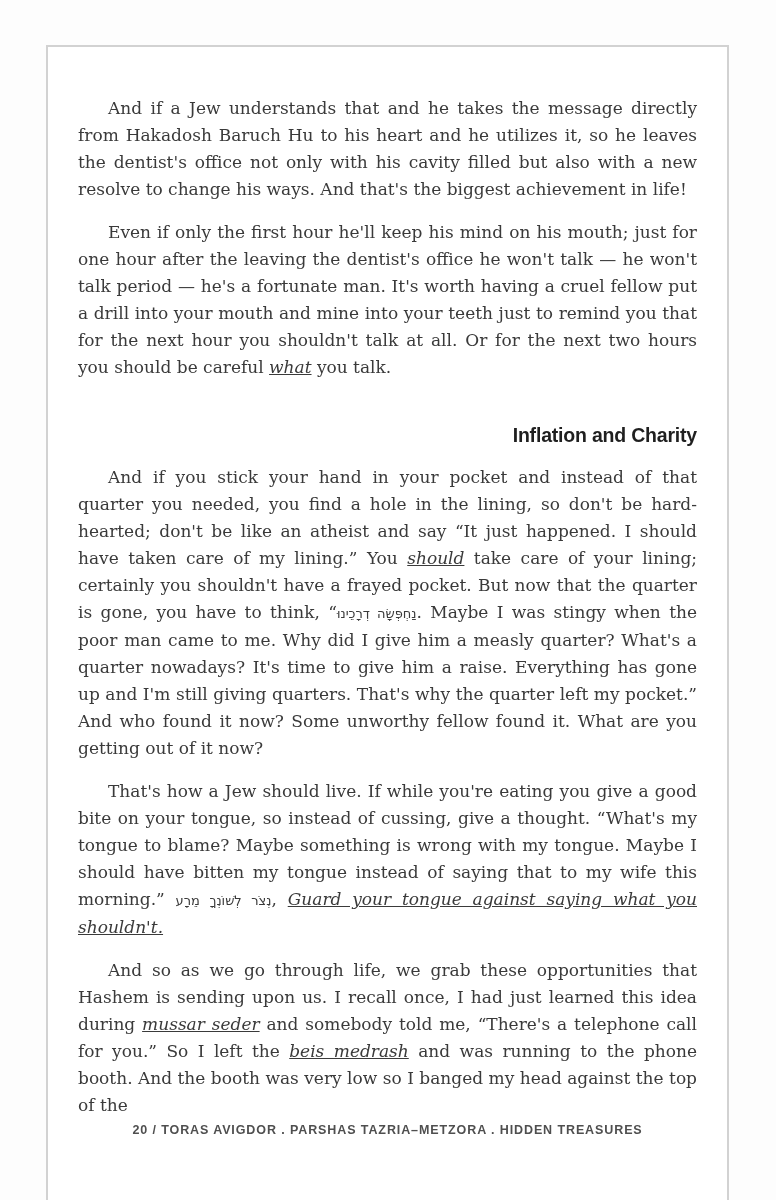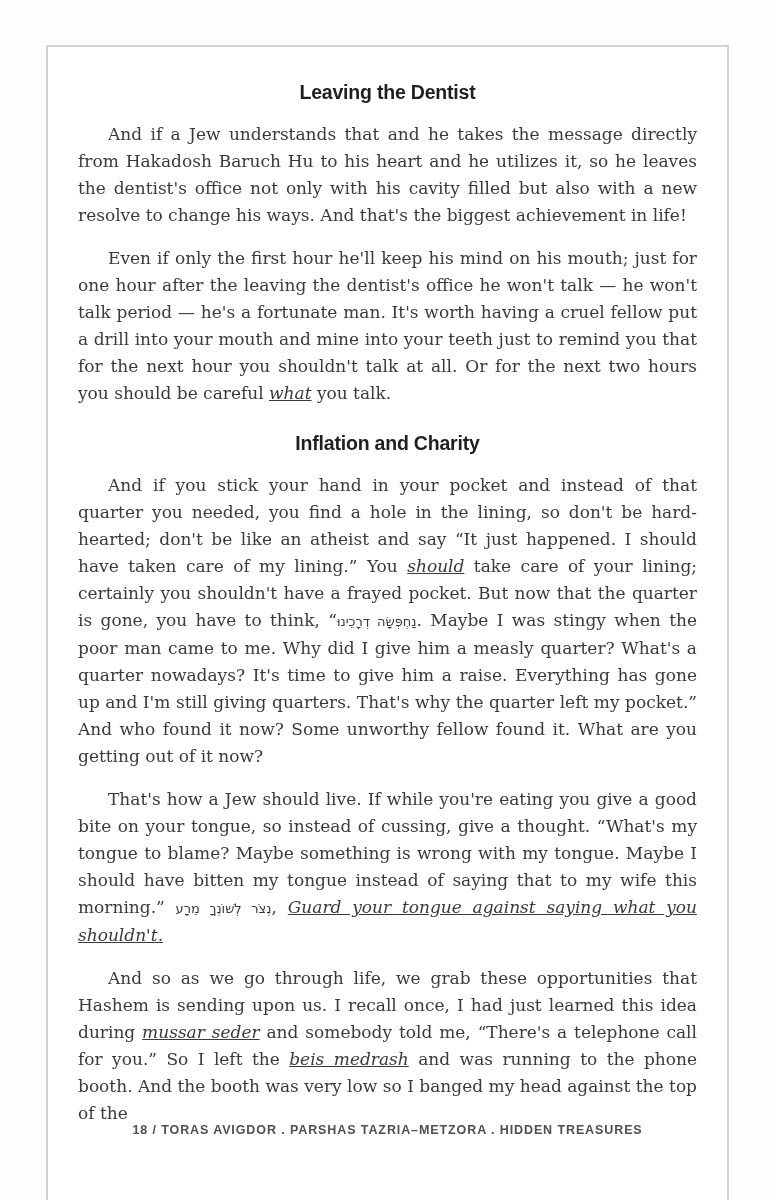--- a/index.html
+++ b/index.html
@@ -25,21 +25,22 @@
     font-family: "Liberation Sans", sans-serif;
     font-weight: bold;
     font-size: 19.5px;
     line-height: 26px;
     letter-spacing: -0.2px;
     text-align: center;
     color: #1f1f1f;
     margin: 0 0 13px 0;
   }
   .section-heading.second {
-    margin-top: 23px;
+    margin-top: 41px;
+    text-align: right;
   }
   .body-para {
     font-size: 17px;
     line-height: 27px;
     text-align: justify;
     text-indent: 30px;
     color: #3a3a3a;
     margin: 16px 0 15px 0;
   }
   .body-para em {
@@ -62,32 +63,31 @@
     letter-spacing: 0.9px;
     color: #4f4f4f;
   }
 </style>
 </head>
 <body>
 
 <div class="canvas">
   <div class="page">
 
-    <h2 class="section-heading">Leaving the Dentist</h2>
 
     <p class="body-para"><span>And if a Jew understands that and he takes the message directly from Hakadosh Baruch Hu to his heart and he utilizes it, so he leaves the dentist's office not only with his cavity filled but also with a new resolve to change his ways. And that's the biggest achievement in life!</span></p>
 
     <p class="body-para"><span>Even if only the first hour he'll keep his mind on his mouth; just for one hour after the leaving the dentist's office he won't talk — he won't talk period — he's a fortunate man. It's worth having a cruel fellow put a drill into your mouth and mine into your teeth just to remind you that for the next hour you shouldn't talk at all. Or for the next two hours you should be careful </span><em>what</em><span> you talk.</span></p>
 
     <h2 class="section-heading second">Inflation and Charity</h2>
 
     <p class="body-para"><span>And if you stick your hand in your pocket and instead of that quarter you needed, you find a hole in the lining, so don't be hard-hearted; don't be like an atheist and say “It just happened. I should have taken care of my lining.” You </span><em>should</em><span> take care of your lining; certainly you shouldn't have a frayed pocket. But now that the quarter is gone, you have to think, “</span><span class="hebrew" dir="rtl">נַחְפְּשָׂה דְרָכֵינוּ</span><span>. Maybe I was stingy when the poor man came to me. Why did I give him a measly quarter? What's a quarter nowadays? It's time to give him a raise. Everything has gone up and I'm still giving quarters. That's why the quarter left my pocket.” And who found it now? Some unworthy fellow found it. What are you getting out of it now?</span></p>
 
     <p class="body-para"><span>That's how a Jew should live. If while you're eating you give a good bite on your tongue, so instead of cussing, give a thought. “What's my tongue to blame? Maybe something is wrong with my tongue. Maybe I should have bitten my tongue instead of saying that to my wife this morning.” </span><span class="hebrew" dir="rtl">נְצֹר לְשׁוֹנְךָ מֵרָע</span><span>, </span><em>Guard your tongue against saying what you shouldn't.</em></p>
 
     <p class="body-para"><span>And so as we go through life, we grab these opportunities that Hashem is sending upon us. I recall once, I had just learned this idea during </span><em>mussar seder</em><span> and somebody told me, “There's a telephone call for you.” So I left the </span><em>beis medrash</em><span> and was running to the phone booth. And the booth was very low so I banged my head against the top of the</span></p>
 
     <div class="page-footer">
-      <span>18 / TORAS AVIGDOR . PARSHAS TAZRIA–METZORA . HIDDEN TREASURES</span>
+      <span>20 / TORAS AVIGDOR . PARSHAS TAZRIA–METZORA . HIDDEN TREASURES</span>
     </div>
 
   </div>
 </div>
 
 </body></html>

